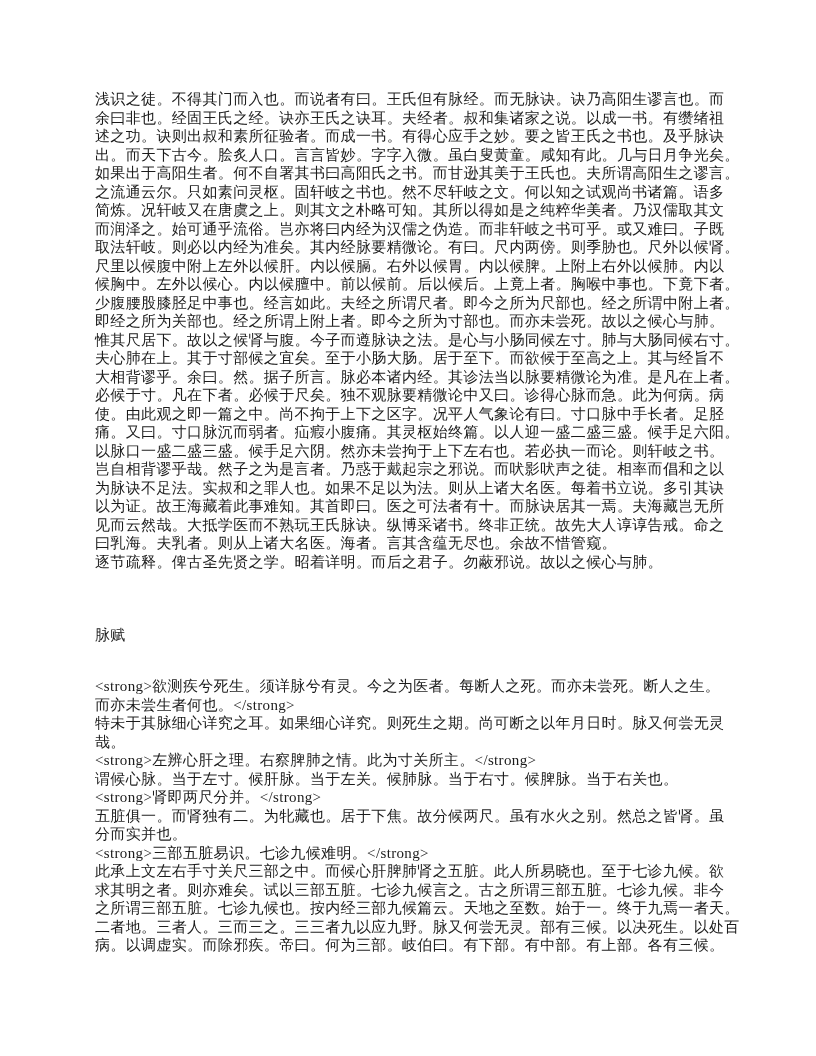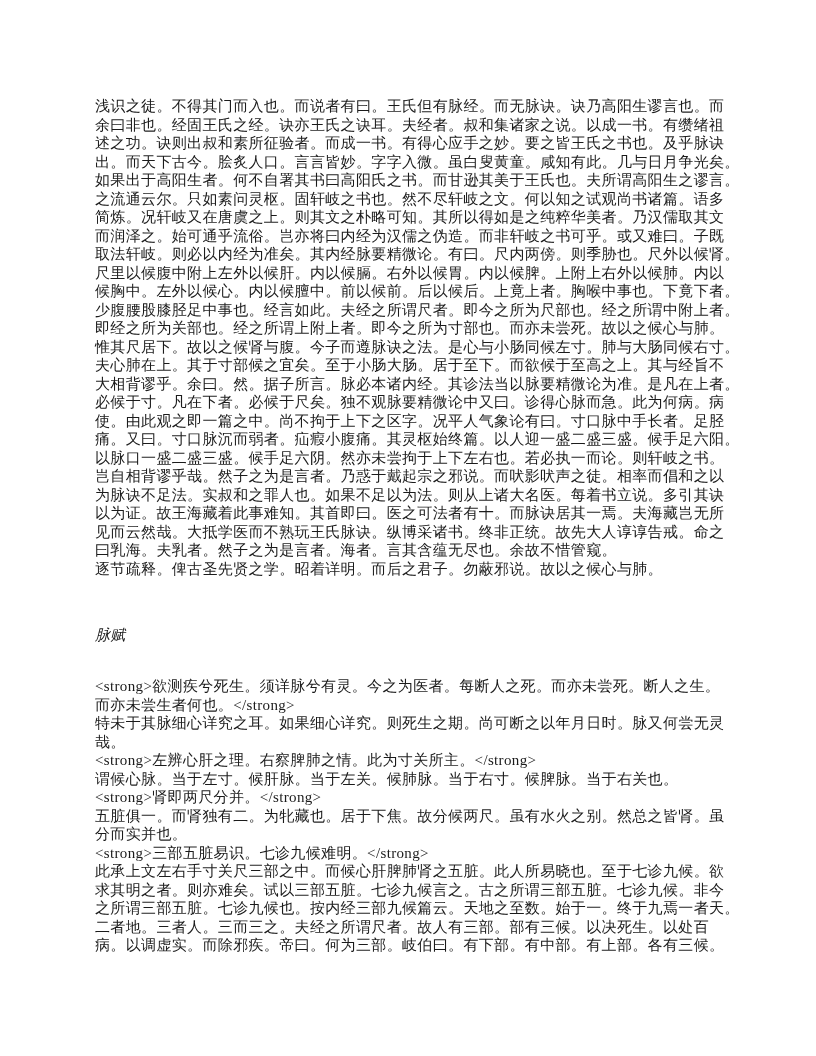--- a/index.html
+++ b/index.html
@@ -17,27 +17,26 @@
     color: #1b1b1b;
     font-size: 15px;
     line-height: 18.5px;
     letter-spacing: 0.35px;
   }
   .textblock {
     position: absolute;
     left: 95px;
     width: 640px;
   }
-  .preface-block { top: 97px; }
+  .preface-block { top: 90px; }
   .section-title {
     position: absolute;
     left: 95px;
     top: 626px;
     width: 640px;
-    font-style: italic;
   }
   .section-block { top: 677px; }
   .line {
     white-space: nowrap;
     height: 18.5px;
   }
 </style>
 </head>
 <body>
 
@@ -61,37 +60,37 @@
       <div class="line">夫心肺在上。其于寸部候之宜矣。至于小肠大肠。居于至下。而欲候于至高之上。其与经旨不</div>
       <div class="line">大相背谬乎。余曰。然。据子所言。脉必本诸内经。其诊法当以脉要精微论为准。是凡在上者。</div>
       <div class="line">必候于寸。凡在下者。必候于尺矣。独不观脉要精微论中又曰。诊得心脉而急。此为何病。病</div>
       <div class="line">使。由此观之即一篇之中。尚不拘于上下之区字。况平人气象论有曰。寸口脉中手长者。足胫</div>
       <div class="line">痛。又曰。寸口脉沉而弱者。疝瘕小腹痛。其灵枢始终篇。以人迎一盛二盛三盛。候手足六阳。</div>
       <div class="line">以脉口一盛二盛三盛。候手足六阴。然亦未尝拘于上下左右也。若必执一而论。则轩岐之书。</div>
       <div class="line">岂自相背谬乎哉。然子之为是言者。乃惑于戴起宗之邪说。而吠影吠声之徒。相率而倡和之以</div>
       <div class="line">为脉诀不足法。实叔和之罪人也。如果不足以为法。则从上诸大名医。每着书立说。多引其诀</div>
       <div class="line">以为证。故王海藏着此事难知。其首即曰。医之可法者有十。而脉诀居其一焉。夫海藏岂无所</div>
       <div class="line">见而云然哉。大抵学医而不熟玩王氏脉诀。纵博采诸书。终非正统。故先大人谆谆告戒。命之</div>
-      <div class="line">曰乳海。夫乳者。然子之为是言者。海者。言其含蕴无尽也。余故不惜管窥。</div>
+      <div class="line">曰乳海。夫乳者。则从上诸大名医。海者。言其含蕴无尽也。余故不惜管窥。</div>
       <div class="line">逐节疏释。俾古圣先贤之学。昭着详明。而后之君子。勿蔽邪说。故以之候心与肺。</div>
   </div>
 
   <div class="section-title">脉赋</div>
 
   <div class="textblock section-block">
     <div class="line">&lt;strong&gt;欲测疾兮死生。须详脉兮有灵。今之为医者。每断人之死。而亦未尝死。断人之生。</div>
       <div class="line">而亦未尝生者何也。&lt;/strong&gt;</div>
       <div class="line">特未于其脉细心详究之耳。如果细心详究。则死生之期。尚可断之以年月日时。脉又何尝无灵</div>
       <div class="line">哉。</div>
       <div class="line">&lt;strong&gt;左辨心肝之理。右察脾肺之情。此为寸关所主。&lt;/strong&gt;</div>
       <div class="line">谓候心脉。当于左寸。候肝脉。当于左关。候肺脉。当于右寸。候脾脉。当于右关也。</div>
       <div class="line">&lt;strong&gt;肾即两尺分并。&lt;/strong&gt;</div>
       <div class="line">五脏俱一。而肾独有二。为牝藏也。居于下焦。故分候两尺。虽有水火之别。然总之皆肾。虽</div>
       <div class="line">分而实并也。</div>
       <div class="line">&lt;strong&gt;三部五脏易识。七诊九候难明。&lt;/strong&gt;</div>
       <div class="line">此承上文左右手寸关尺三部之中。而候心肝脾肺肾之五脏。此人所易晓也。至于七诊九候。欲</div>
       <div class="line">求其明之者。则亦难矣。试以三部五脏。七诊九候言之。古之所谓三部五脏。七诊九候。非今</div>
       <div class="line">之所谓三部五脏。七诊九候也。按内经三部九候篇云。天地之至数。始于一。终于九焉一者天。</div>
-      <div class="line">二者地。三者人。三而三之。夫经之所谓尺者。故人有三部。部有三候。以决死生。以处百</div>
+      <div class="line">二者地。三者人。三而三之。三三者九以应九野。脉又何尝无灵。部有三候。以决死生。以处百</div>
       <div class="line">病。以调虚实。而除邪疾。帝曰。何为三部。岐伯曰。有下部。有中部。有上部。各有三候。</div>
   </div>
 
 </div>
 
 </body></html>

